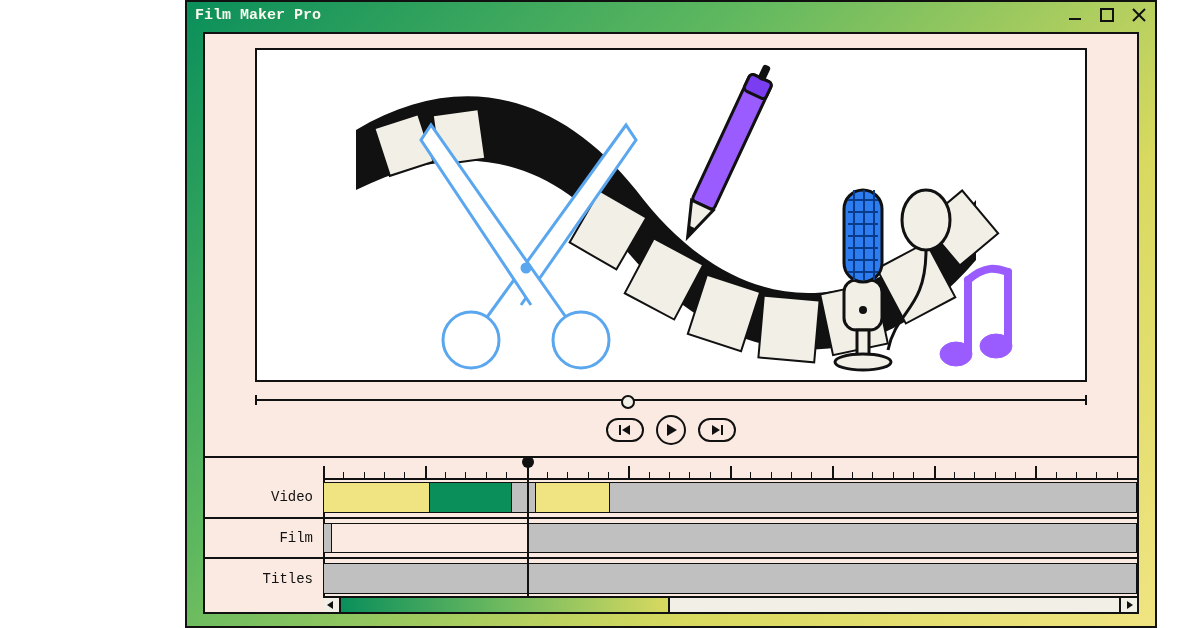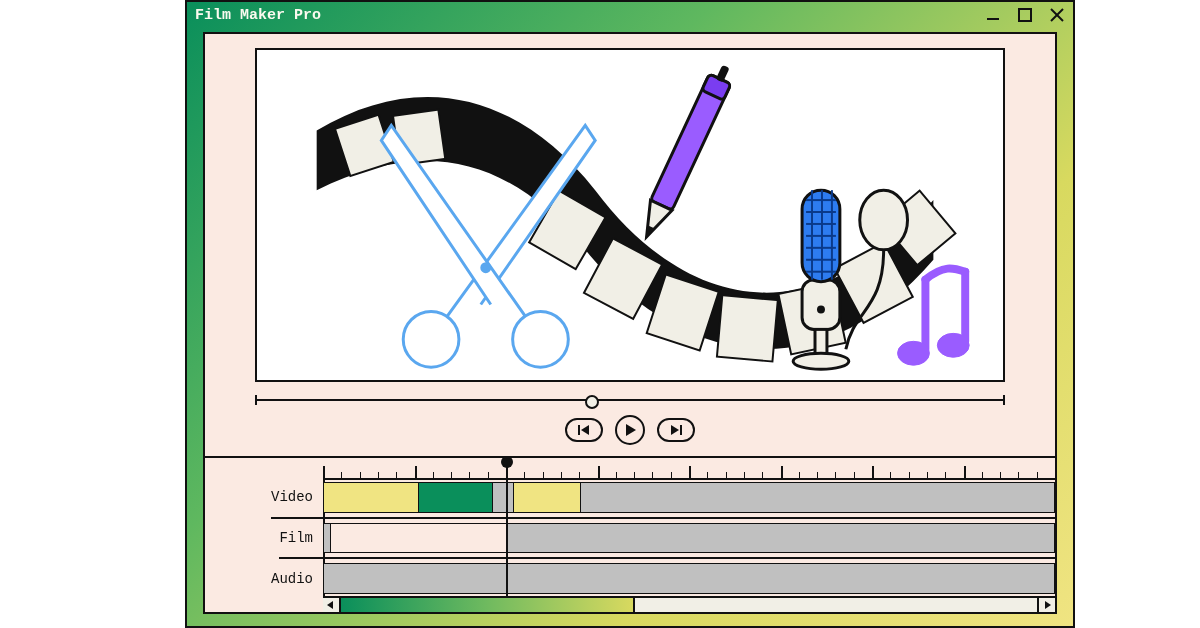--- a/index.html
+++ b/index.html
@@ -9,21 +9,21 @@
     height: 628px;
     background: #ffffff;
     font-family: "Courier New", Courier, monospace;
     font-size: 14px;
     color: #111;
   }
   .window {
     position: absolute;
     left: 185px;
     top: 0;
-    width: 890px;
+    width: 972px;
     height: 628px;
     border: 2px solid #111;
     background: linear-gradient(135deg, #0a8f5b 0%, #5fb85f 35%, #d8d95f 70%, #f0e482 100%);
     box-sizing: border-box;
   }
   .titlebar {
     height: 26px;
     display: flex;
     align-items: center;
     padding: 0 8px;
@@ -128,21 +128,20 @@
   }
   .tl-labels {
     position: absolute;
     left: 0;
     top: 20px;
     bottom: 14px;
     width: 118px;
     border-right: 2px solid #111;
     display: flex;
     flex-direction: column;
-    align-items: flex-end;
   }
   .tl-label {
     flex: 1;
     border-bottom: 2px solid #111;
     display: flex;
     align-items: center;
     justify-content: flex-end;
     padding-right: 10px;
     font-family: "Courier New", Courier, monospace;
     font-size: 14px;
@@ -363,21 +362,21 @@
             <rect x="11" y="1" width="2" height="10" fill="#111"></rect>
           </svg>
       </div>
     </div>
 
     <div class="timeline">
 
       <div class="tl-labels">
         <div class="tl-label">Video</div>
         <div class="tl-label">Film</div>
-        <div class="tl-label">Audio</div>
+        <div class="tl-label">Titles</div>
       </div>
 
       <div class="tl-grid">
         <div class="ruler" id="ruler">
             <div class="tick big" style="left: 0%;"></div>
             <div class="tick small" style="left: 2.5%;"></div>
             <div class="tick small" style="left: 5%;"></div>
             <div class="tick small" style="left: 7.5%;"></div>
             <div class="tick small" style="left: 10%;"></div>
             <div class="tick big" style="left: 12.5%;"></div>

